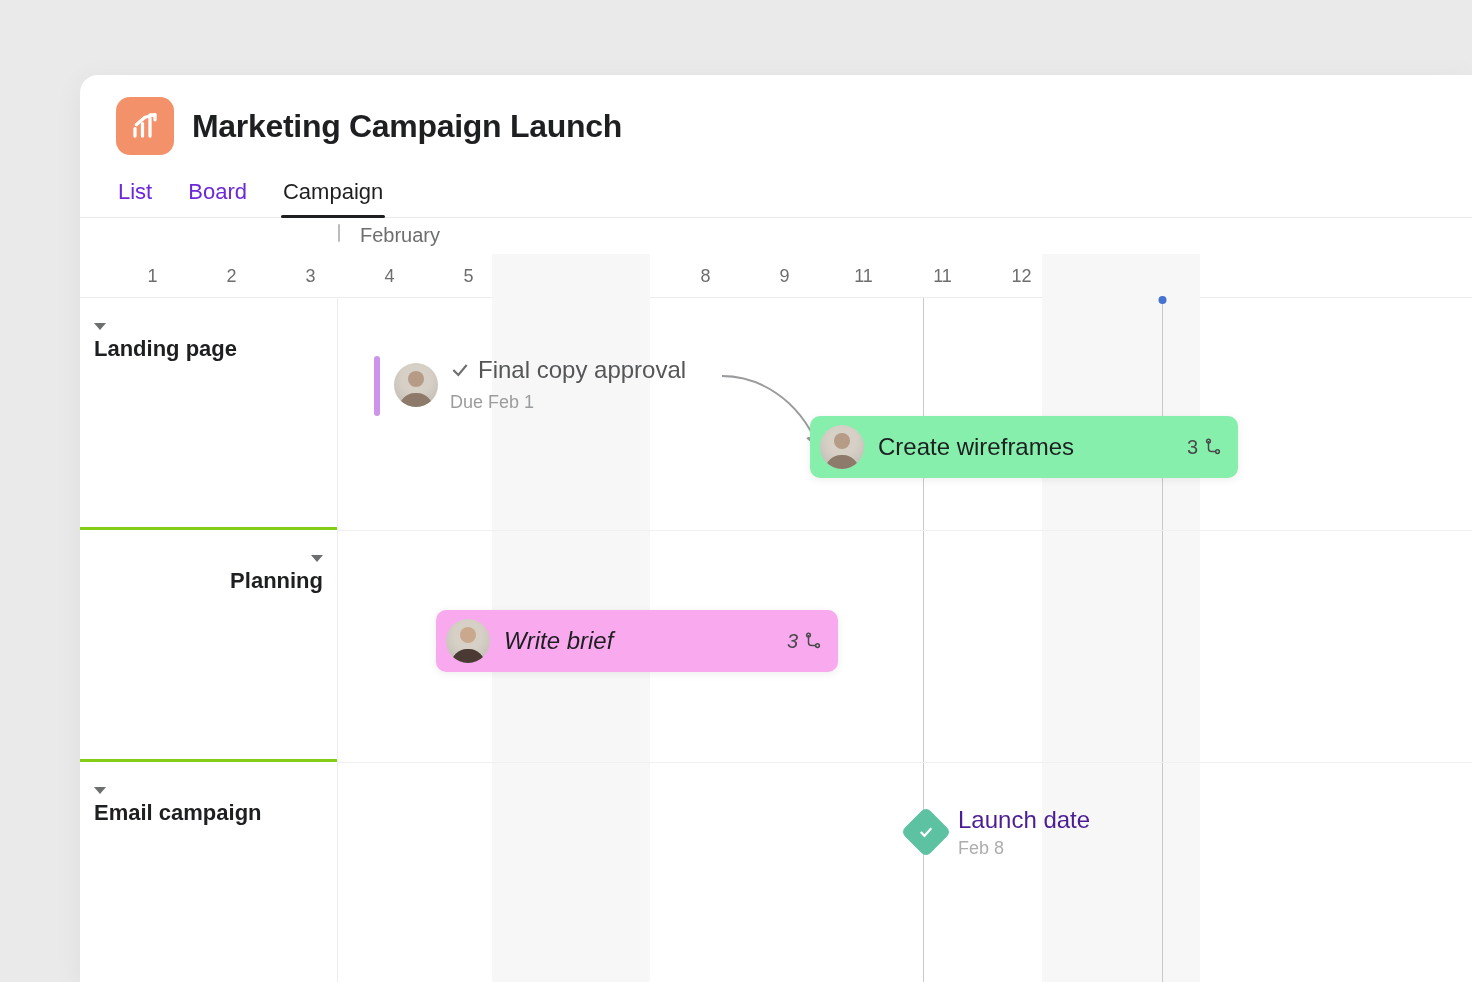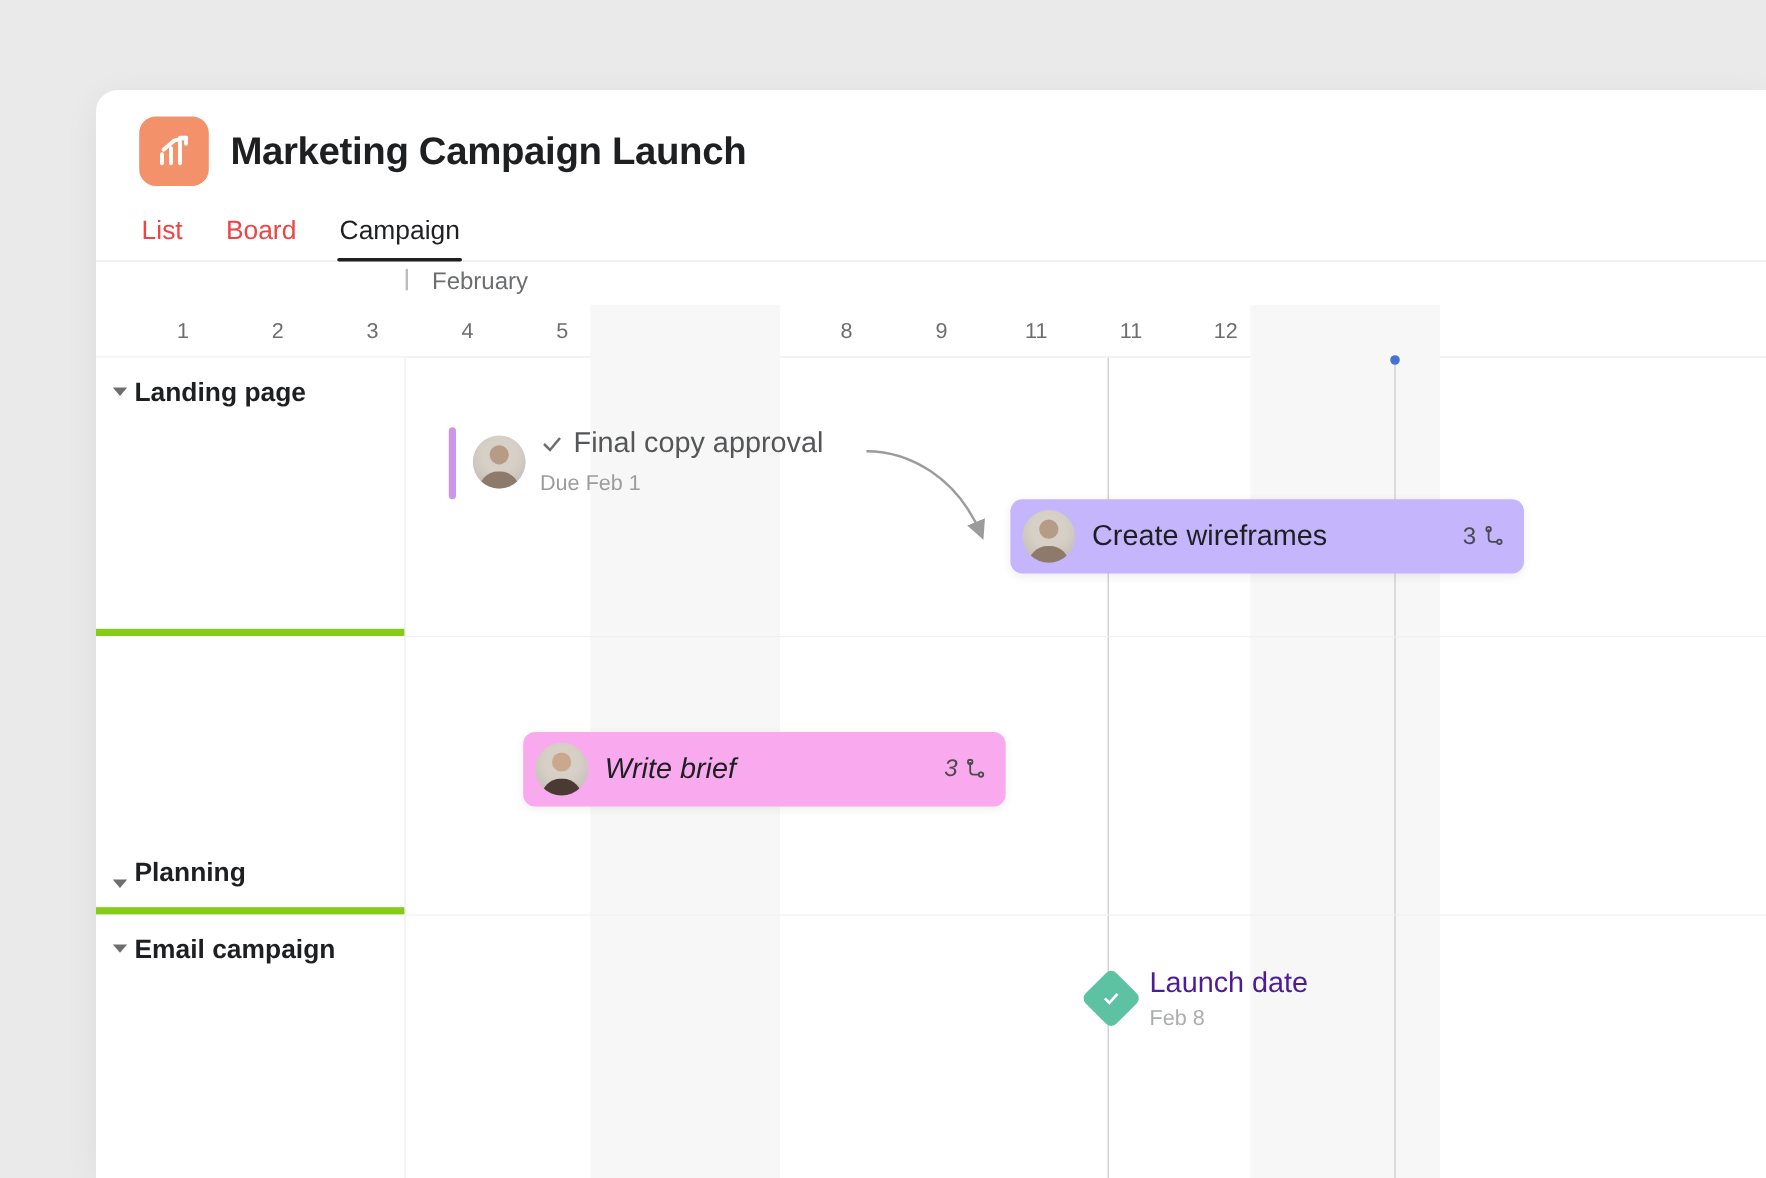--- a/index.html
+++ b/index.html
@@ -44,21 +44,21 @@
 
   
   .tabs {
     display: flex;
     gap: 32px;
     padding: 6px 36px 0 36px;
     border-bottom: 1px solid #e8e8e8;
   }
   .tab {
     font-size: 22px;
-    color: #ef4444;
+    color: #6d28d9;
     padding: 8px 2px 12px 2px;
     cursor: pointer;
     position: relative;
   }
   .tab.active {
     color: #1e1f21;
     font-weight: 500;
   }
   .tab.active::after {
     content: "";
@@ -107,24 +107,24 @@
   }
   .section-col {
     position: absolute;
     left: 0; top: 0; bottom: 0;
     width: 258px;
     border-right: 1px solid #ececec;
     background: #fff;
     z-index: 3;
   }
   .section-row {
-    border-bottom: 6px solid #84cc16;
+    border-bottom: 3px solid #84cc16;
     padding: 16px 14px 16px 14px;
     display: flex; align-items: center; gap: 6px;
-    font-size: 22px; font-weight: 600;
+    font-size: 22px; font-weight: 600; flex-direction: column;
   }
   .section-row.h0 { height: 232px; align-items: flex-start; }
   .section-row.h1 { height: 232px; align-items: flex-end; }
   .section-row.h2 { height: 232px; align-items: flex-start; }
   .caret {
     width: 0; height: 0;
     border-left: 6px solid transparent;
     border-right: 6px solid transparent;
     border-top: 7px solid #6d6e6f;
     margin-top: 9px;
@@ -195,21 +195,21 @@
 
   .task-card {
     position: absolute;
     height: 62px;
     border-radius: 10px;
     display: flex; align-items: center; gap: 14px;
     padding: 0 16px 0 10px;
     font-size: 24px; font-weight: 500;
     box-shadow: 0 2px 8px rgba(0,0,0,0.07);
   }
-  .task-card.orange { background:#c4b5fd; color:#1e1f21;margin-left:32px;}
+  .task-card.orange { background:#86efac; color:#1e1f21;}
   .task-card.pink { background:#f9aaef; color:#1e1f21;font-style:italic;}
   .subtask-count { display:flex; align-items:center; gap:6px; font-size:20px; color:#4a4b4d;}
   .subtask-icon { width:18px; height:18px; stroke:#4a4b4d; stroke-width:2; fill:none;}
 
   .dep-arrow {
     position: absolute;
     overflow: visible;
     z-index: 0;
   }
 

